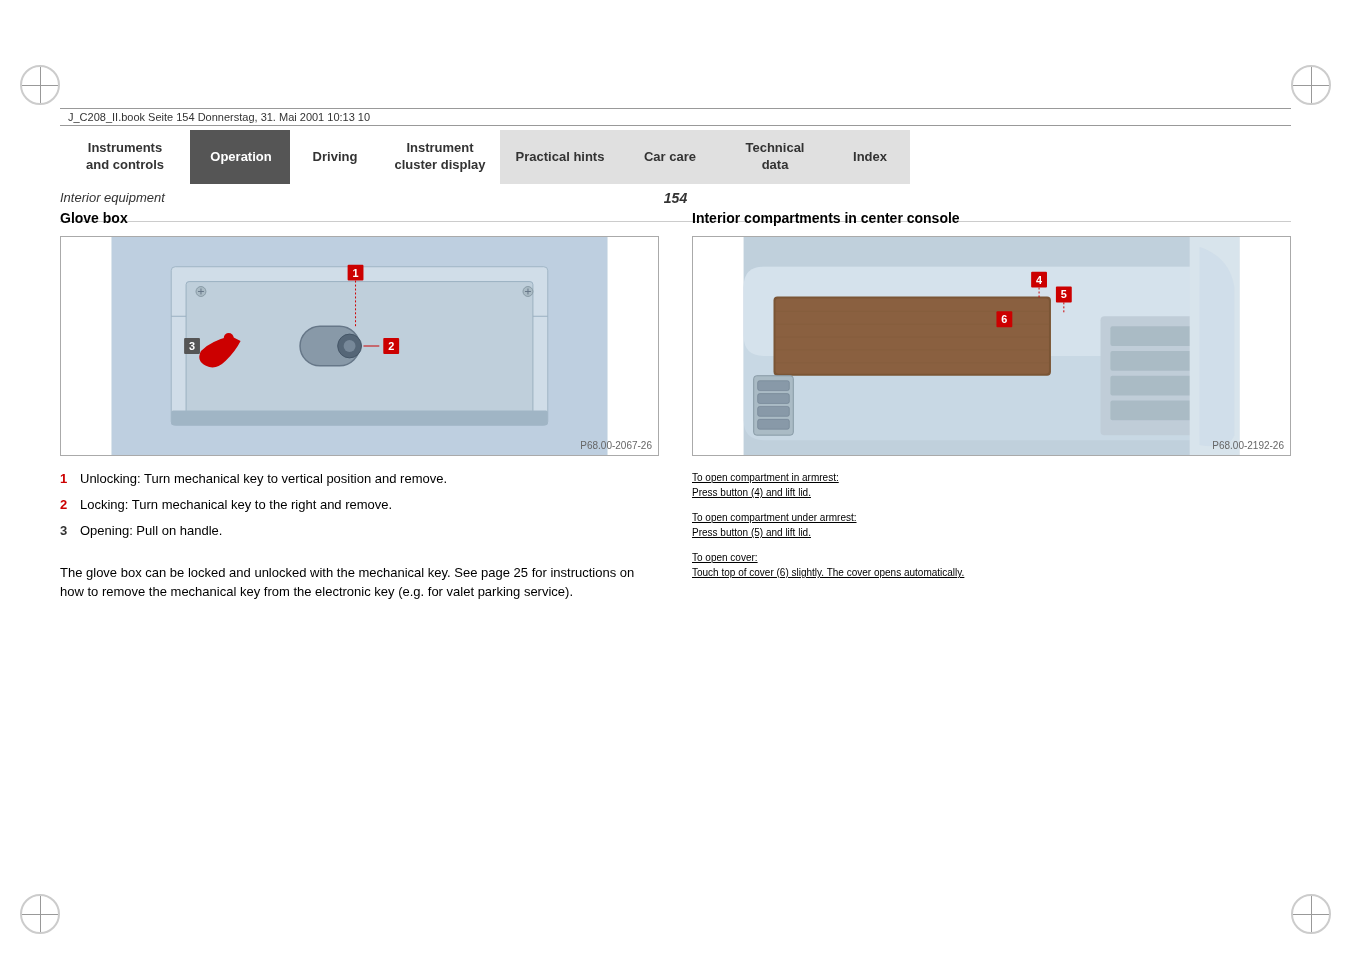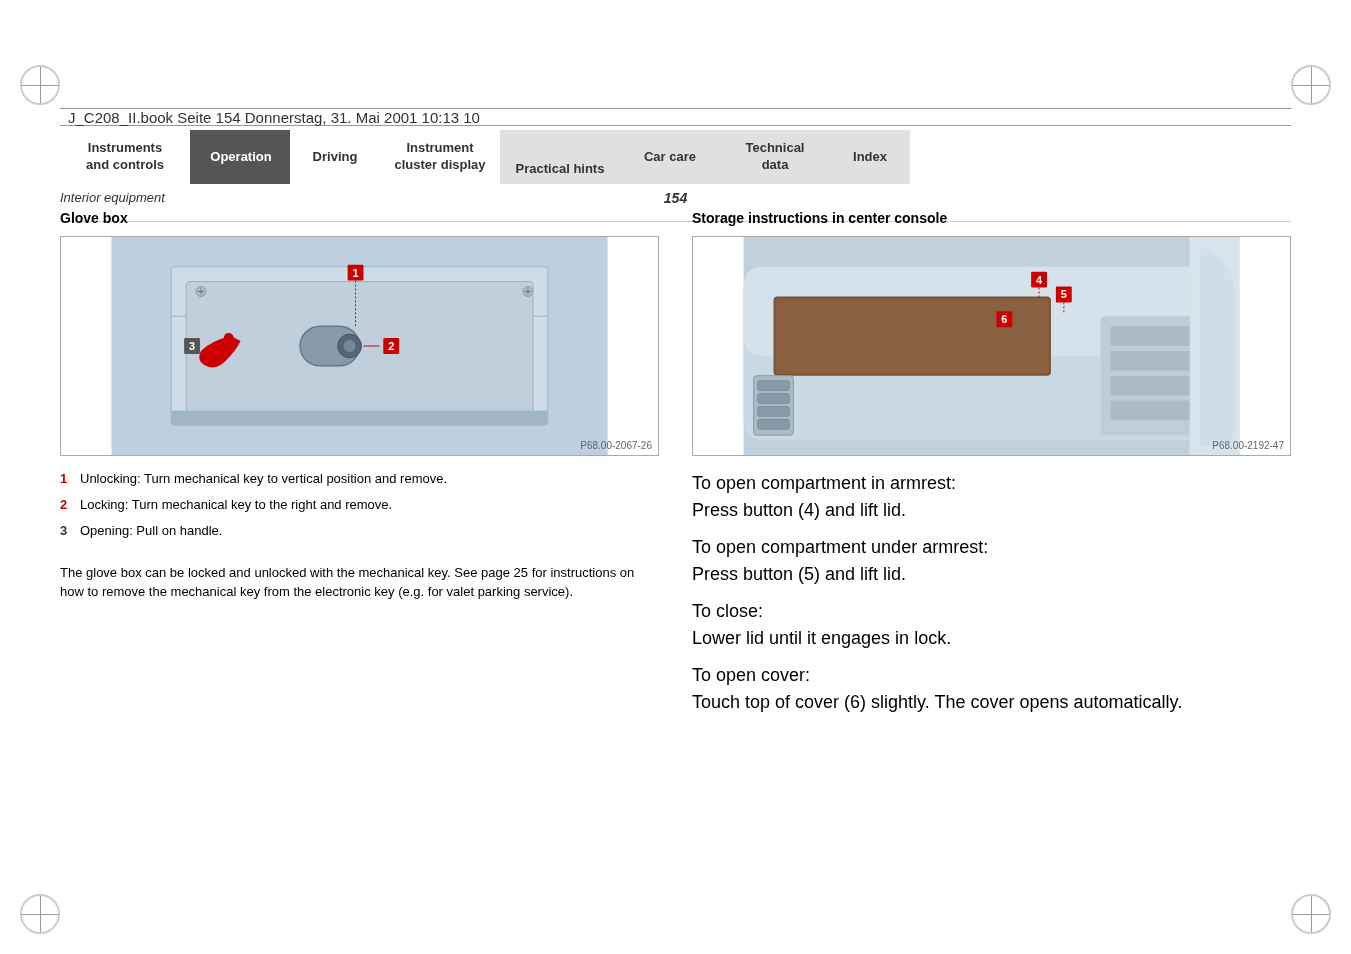--- a/index.html
+++ b/index.html
@@ -17,21 +17,21 @@
     .file-bar {
       position: absolute;
       top: 108px;
       left: 60px;
       right: 60px;
       height: 18px;
       display: flex;
       align-items: center;
       border-top: 1px solid #999;
       border-bottom: 1px solid #999;
-      font-size: 15px;
+      font-size: 11px;
       color: #333;
       padding: 0 8px;
     }
 
     
     .nav-tabs {
       position: absolute;
       top: 130px;
       left: 60px;
       right: 60px;
@@ -166,24 +166,25 @@
 
     .body-text {
       font-size: 13px;
       line-height: 1.5;
       color: #000;
       margin-bottom: 0;
     }
 
     
     .text-block {
-      font-size: 18px;
+      font-size: 10px;
       line-height: 1.5;
       color: #000;
       margin-bottom: 10px;
+      text-decoration: underline;
     }
 
     
     .glovebox-diagram {
       width: 100%;
       height: 220px;
       position: relative;
       overflow: hidden;
       border: 1px solid #aaa;
     }
@@ -269,21 +270,21 @@
   </div>
   <div class="nav-tab active" style="width:100px;padding-left:12px;">
     <span>Operation</span>
   </div>
   <div class="nav-tab white" style="width:90px;">
     <span>Driving</span>
   </div>
   <div class="nav-tab white" style="width:120px;">
     <span>Instrument<br>cluster display</span>
   </div>
-  <div class="nav-tab inactive" style="width:120px;align-items:flex-end;">
+  <div class="nav-tab inactive" style="width:120px;">
     <span>Practical hints</span>
   </div>
   <div class="nav-tab inactive" style="width:100px;text-align:center;">
     <span>Car care</span>
   </div>
   <div class="nav-tab inactive" style="width:110px;">
     <span>Technical<br>data</span>
   </div>
   <div class="nav-tab inactive" style="width:80px;">
     <span>Index</span>
@@ -362,21 +363,21 @@
       <li>
         <span class="num num-3">3</span>
         <span>Opening: Pull on handle.</span>
       </li>
     </ul>
 
     <p class="body-text">The glove box can be locked and unlocked with the mechanical key. See page 25 for instructions on how to remove the mechanical key from the electronic key (e.g. for valet parking service).</p>
   </div>
 
   <div class="right-column">
-    <div class="column-title">Storage instructions in center console</div>
+    <div class="column-title">Interior compartments in center console</div>
 
     <div class="image-container">
       <div class="console-diagram">
         <svg class="diagram-svg" viewBox="0 0 500 220">
 
           <rect width="500" height="220" fill="#b8ccd8"></rect>
 
           <path d="M0,0 L500,0 L500,220 L0,220 Z" fill="#c0d0dc"></path>
 
           <path d="M20,30 L450,30 Q480,30 490,60 L490,180 Q490,200 460,205 L20,205 Q0,205 0,185 L0,50 Q0,30 20,30 Z" fill="#c8d8e4"></path>
@@ -413,31 +414,28 @@
           <rect x="315" y="50" width="16" height="16" fill="#cc0000" rx="1"></rect>
           <text x="323" y="62" text-anchor="middle" fill="white" font-size="11" font-weight="bold">5</text>
           <line x1="323" y1="66" x2="323" y2="78" stroke="#cc0000" stroke-width="1" stroke-dasharray="2,2"></line>
 
           <rect x="255" y="75" width="16" height="16" fill="#cc0000" rx="1"></rect>
           <text x="263" y="87" text-anchor="middle" fill="white" font-size="11" font-weight="bold">6</text>
 
           <path d="M450,0 L500,0 L500,220 L450,220 Z" fill="#d8e4ec"></path>
           <path d="M460,10 Q490,20 495,50 L495,200 Q490,215 460,210 Z" fill="#c8d8e8" opacity="0.5"></path>
         </svg>
-        <span class="image-label">P68.00-2192-47</span>
+        <span class="image-label">P68.00-2192-26</span>
       </div>
     </div>
 
     <div class="text-block">
       <span>To open compartment in armrest:<br>Press button (4) and lift lid.</span>
     </div>
     <div class="text-block">
       <span>To open compartment under armrest:<br>Press button (5) and lift lid.</span>
     </div>
     <div class="text-block">
-      <span>To close:<br>Lower lid until it engages in lock.</span>
-    </div>
-    <div class="text-block">
       <span>To open cover:<br>Touch top of cover (6) slightly. The cover opens automatically.</span>
     </div>
   </div>
 
 </div>
 
 </body></html>

